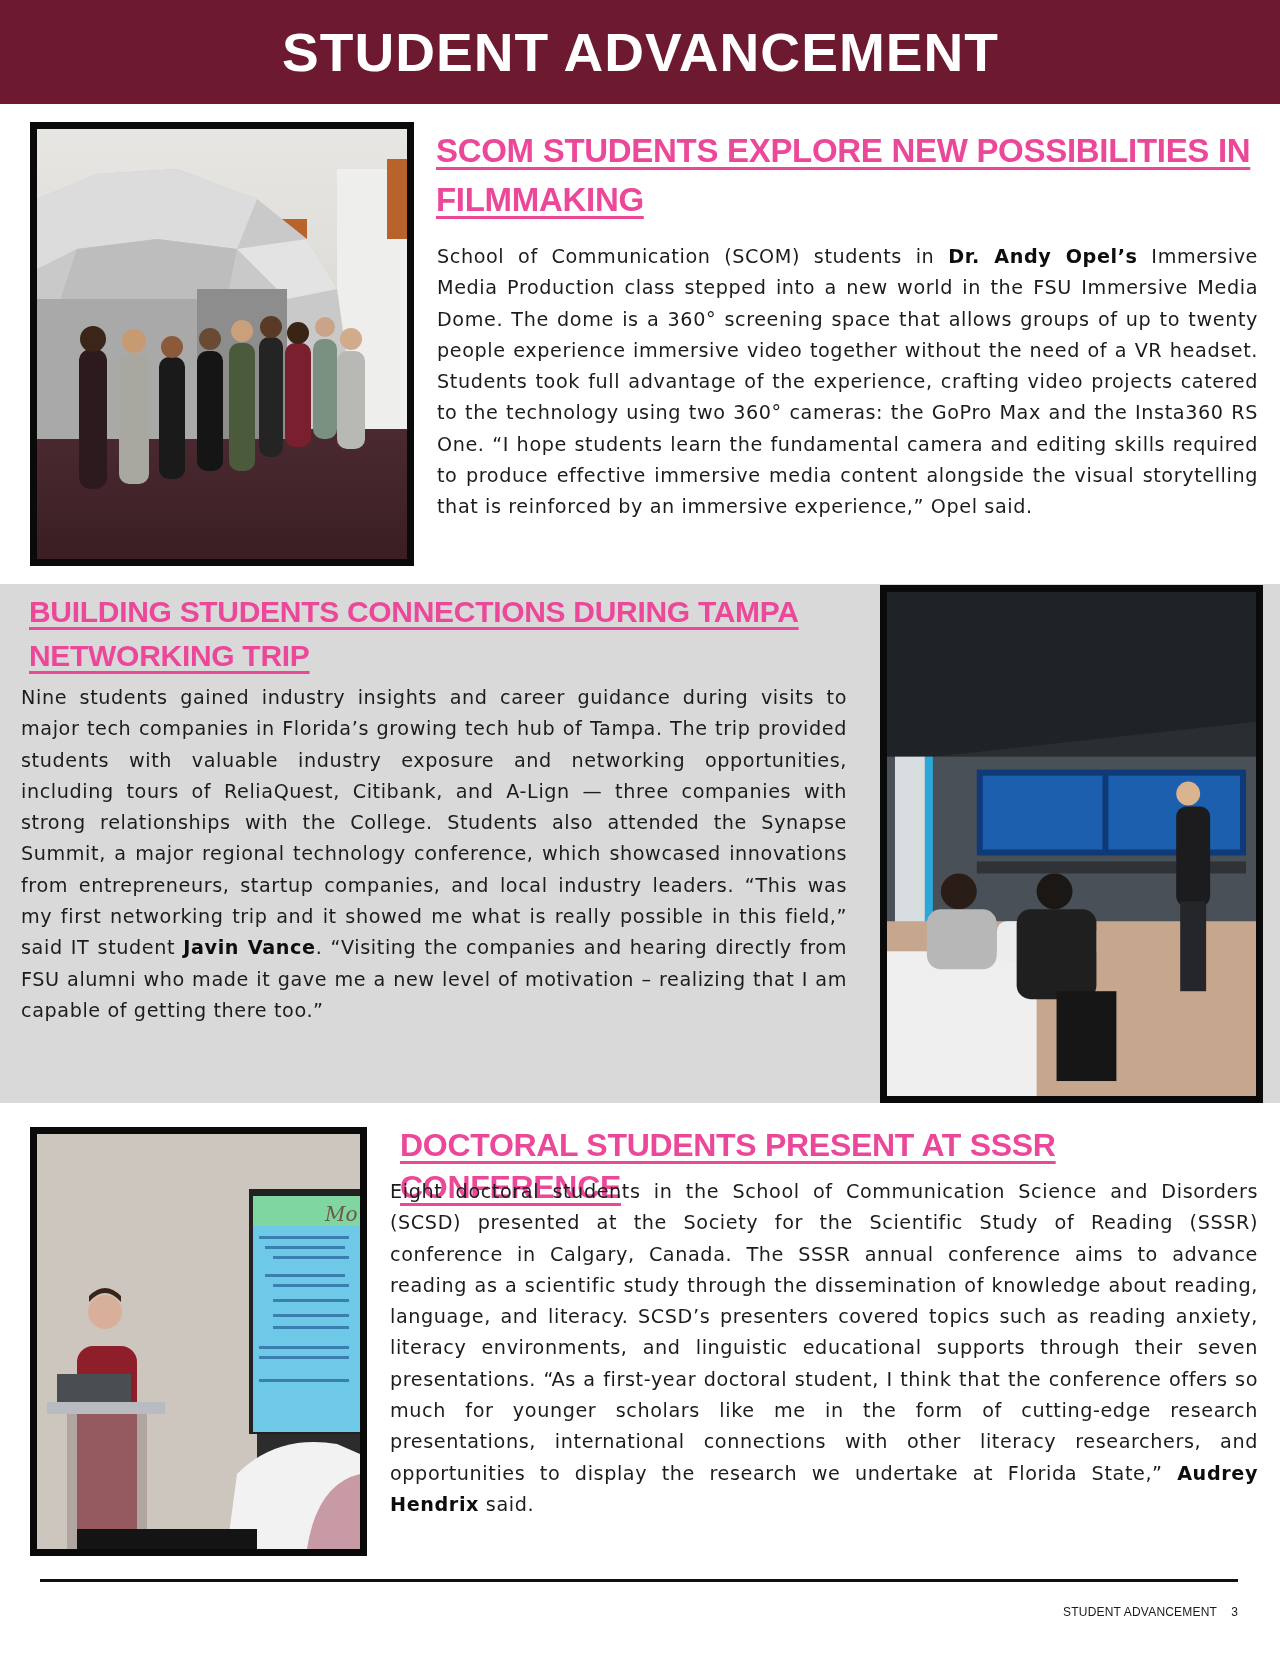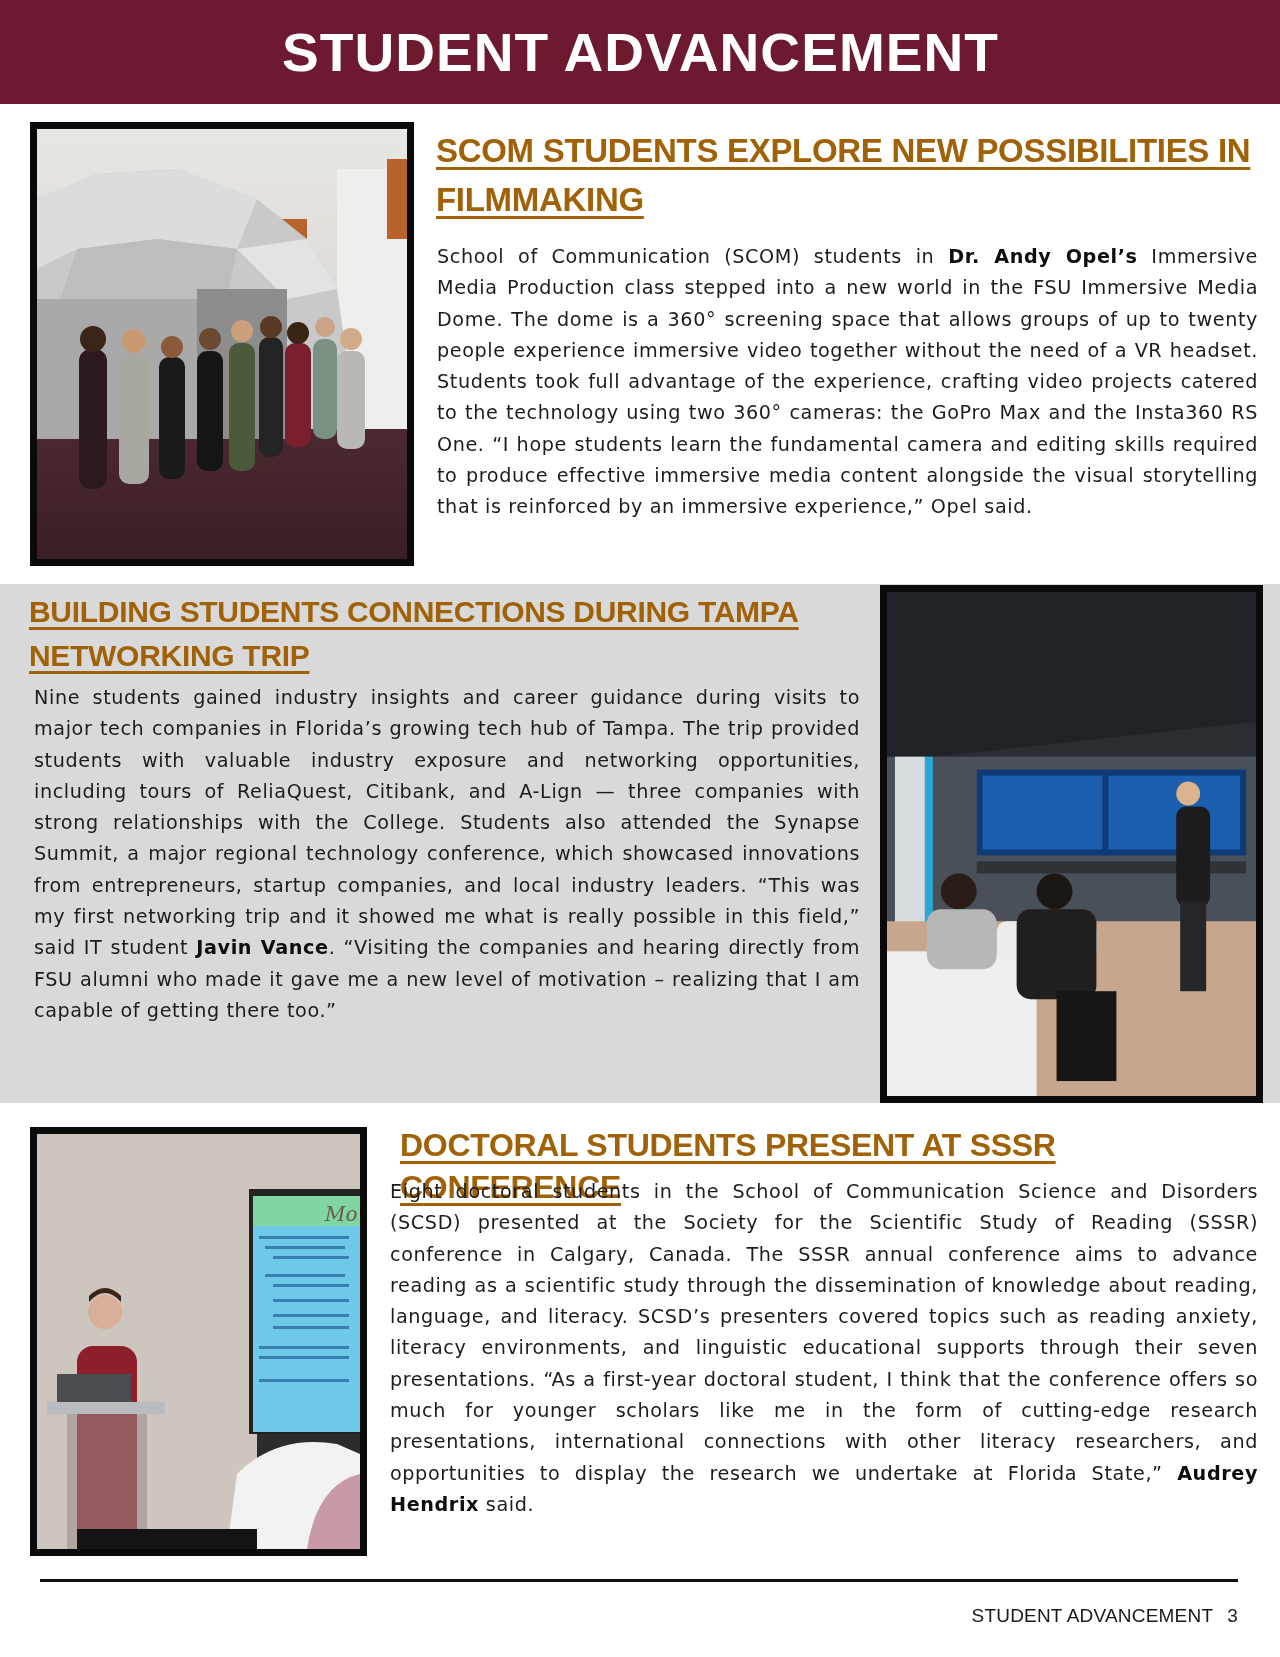--- a/index.html
+++ b/index.html
@@ -16,49 +16,49 @@
     transform: scaleX(1.02);
   }
 
   .photo {
     position: absolute; border: 7px solid #0a0a0a; overflow: hidden; background: #333;
   }
   .photo svg { display: block; width: 100%; height: 100%; }
 
   .headline {
     position: absolute; font-family: "Liberation Sans", sans-serif; font-weight: bold;
-    color: #a16207; text-decoration: underline; text-decoration-thickness: 3px;
+    color: #ec4899; text-decoration: underline; text-decoration-thickness: 3px;
     text-underline-offset: 5px; letter-spacing: -0.3px;
   }
   .body-text {
     position: absolute; font-family: "DejaVu Sans", sans-serif; font-size: 19.2px;
     line-height: 31.3px; text-align: justify; color: #1c1c1c; letter-spacing: 0.6px;
   }
   .body-text b { font-weight: bold; color: #0d0d0d; }
 
   
   #photo-dome { left: 30px; top: 122px; width: 384px; height: 444px; }
   #headline-1 { left: 436px; top: 126px; width: 830px; font-size: 33px; line-height: 49px; }
   #body-1 { left: 437px; top: 226px; width: 821px; margin-top: 15px; }
 
   
   .gray-band { position: absolute; left: 0; top: 584px; width: 1280px; height: 519px; background: #d9d9d9; }
   #headline-2 { left: 29px; top: 590px; width: 830px; font-size: 30px; line-height: 44px; }
-  #body-2 { left: 34px; top: 682px; width: 826px; }
+  #body-2 { left: 21px; top: 682px; width: 826px; }
   #photo-tampa { left: 880px; top: 585px; width: 383px; height: 518px; }
 
   
   #photo-sssr { left: 30px; top: 1127px; width: 337px; height: 429px; font-style: italic; }
   #headline-3 { left: 400px; top: 1124px; width: 880px; font-size: 32px; line-height: 42px; }
   #body-3 { left: 390px; top: 1176px; width: 868px; }
 
   .footer-rule { position: absolute; left: 40px; top: 1579px; width: 1198px; height: 3px; background: #111; }
   .footer-text {
     position: absolute; right: 42px; top: 1605px; font-family: "Liberation Sans", sans-serif;
-    font-size: 19px; color: #1a1a1a; letter-spacing: 0.2px;
+    font-size: 12px; color: #1a1a1a; letter-spacing: 0.2px;
   }
   .footer-text span { display: inline-block; }
   .footer-page { margin-left: 14px; }
 </style>
 </head>
 <body>
 
 <div class="banner">
   <h1>STUDENT ADVANCEMENT</h1>
 </div>

